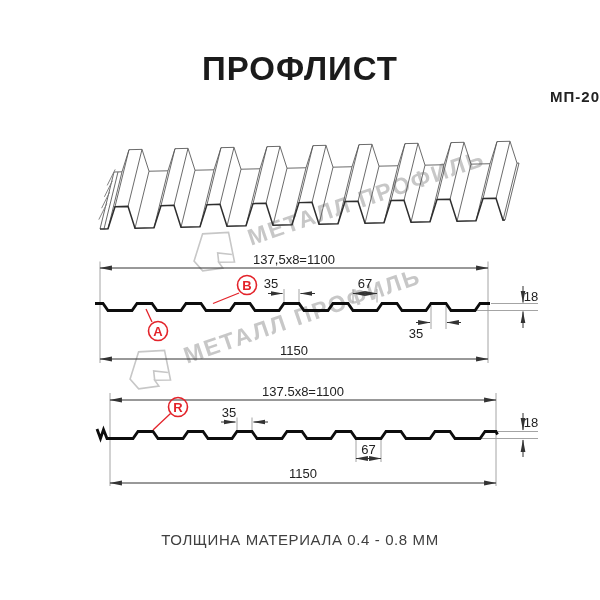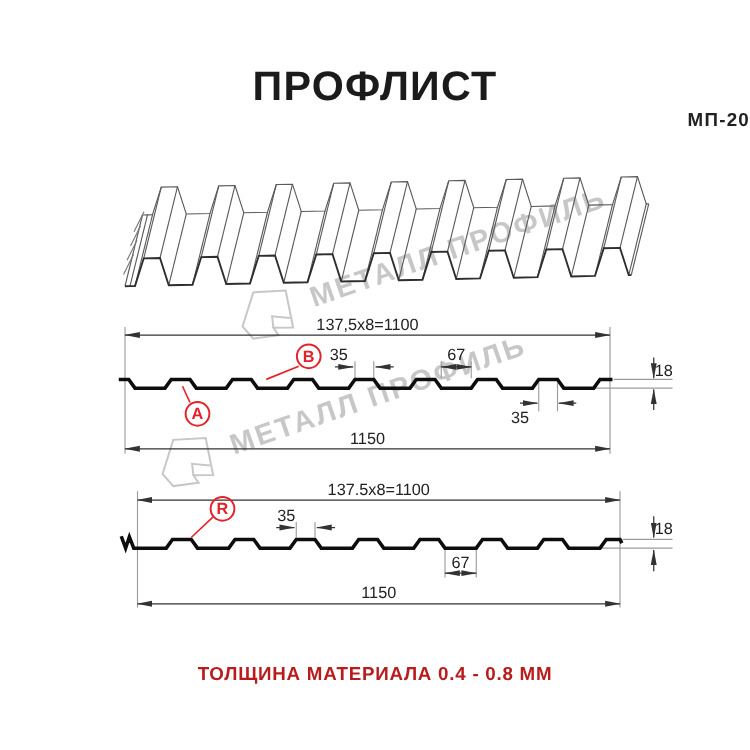--- a/index.html
+++ b/index.html
@@ -3,21 +3,21 @@
 <meta charset="utf-8">
 <style>
   html,body{margin:0;padding:0;background:#fff;}
   .page{position:relative;width:600px;height:600px;background:#fff;overflow:hidden;
         font-family:"Liberation Sans",sans-serif;color:#1a1a1a;}
   .title{position:absolute;left:0;right:0;top:50px;text-align:center;
          font-size:33px;font-weight:800;letter-spacing:1px;color:#1b1b1b;}
   .subtitle{position:absolute;left:0;right:0;top:88px;text-align:right;
          font-size:15px;font-weight:600;letter-spacing:1px;color:#222;}
   .footer{position:absolute;left:0;right:0;top:531px;text-align:center;
-         font-size:15px;font-weight:700;letter-spacing:.6px;color:#b91c1c;}
+         font-size:15px;font-weight:400;letter-spacing:.6px;color:#404040;}
   .wm{position:absolute;display:flex;align-items:center;gap:10px;
       color:var(--wm,#c7c7c7);transform:rotate(-19deg);transform-origin:0 50%;
       white-space:nowrap;pointer-events:none;}
   .wm .wm-text{font-size:23px;font-weight:700;letter-spacing:2px;}
   svg.sec,svg.iso{position:absolute;}
   
   .ext{stroke:#9a9a9a;stroke-width:.9;fill:none;}
   .dim{stroke:#333;stroke-width:1;fill:none;}
   .profile{stroke:var(--profile,#0d0d0d);stroke-width:2.8;fill:none;stroke-miterlimit:4;}
   .red{stroke:var(--red,#e3232a);fill:none;}

